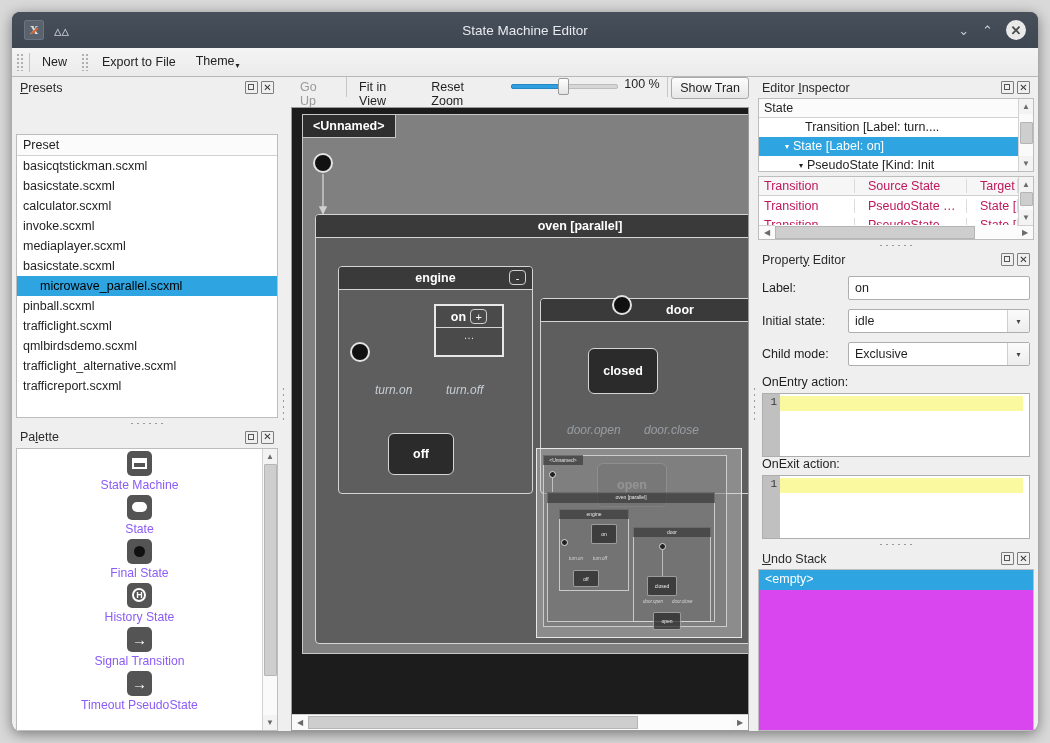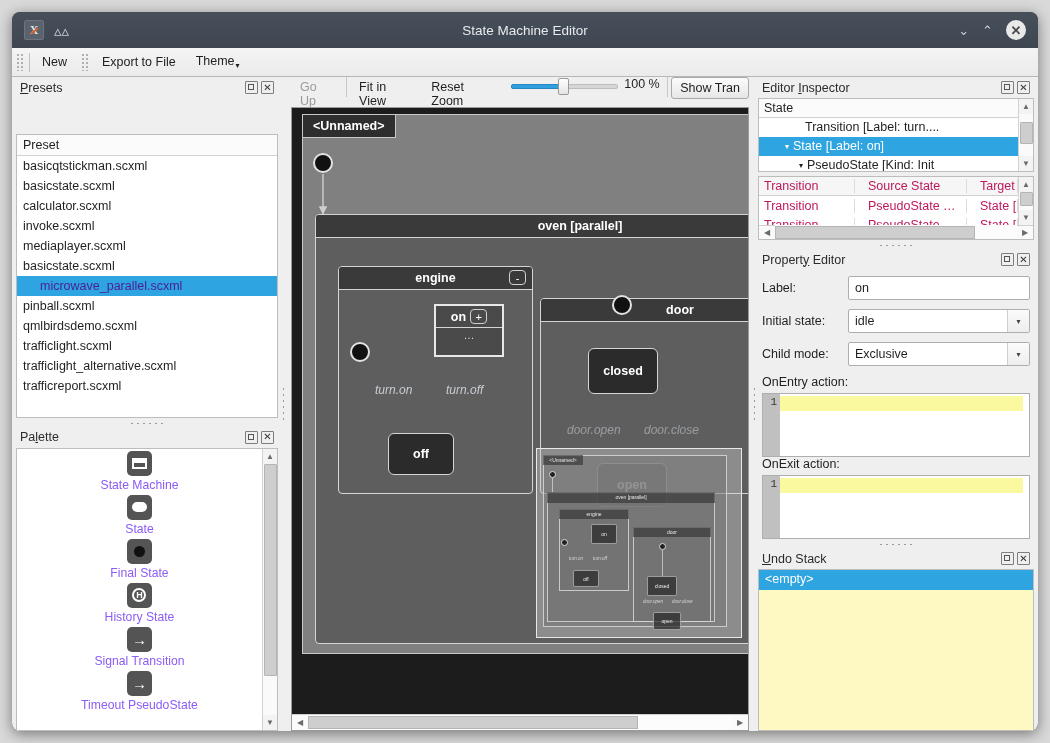--- a/index.html
+++ b/index.html
@@ -133,21 +133,21 @@
   .list-header {
     font-size: 12.5px; color: #1f1f1f;
     padding: 3px 6px; background: #fbfbfb;
     border-bottom: 1px solid #d2d2d2;
   }
   .list-item {
     font-size: 12.5px; color: #1f1f1f;
     padding: 1px 6px; line-height: 18px; height: 20px;
     white-space: nowrap;
   }
-  .list-item.sel { background: #2ea5e0; color: #4c1d95; padding-left: 23px; }
+  .list-item.sel { background: #2ea5e0; color: #000000; padding-left: 23px; }
   .palette-box {
     background:#fff; border:1px solid #bdbdbd;
     flex:1; display:flex; min-height:0; position:relative; overflow:hidden;
   }
   .palette-items {
     flex:1; padding-top: 2px;
     display:flex; flex-direction:column; align-items:center;
   }
   .pal-item { display:flex; flex-direction:column; align-items:center; margin-bottom: 3px; }
   .pal-icon {
@@ -338,21 +338,21 @@
     background:#fff; border:1px solid #aeaeae; height: 64px;
     display:flex; overflow:hidden;
   }
   .gutter {
     width: 17px; background:#c0c0c0; color:#333; font-size:11px;
     text-align:right; padding: 2px 3px 0 0;
     font-family:"Liberation Mono", monospace;
   }
   .code-area { flex:1; background:#fff; padding-top:2px; }
   .code-line { height: 15px; background:#fbf9a0; margin-right: 6px; }
-  .undo-box { background:#fef9c3; border:1px solid #bdbdbd; flex:1; overflow:hidden; }
+  .undo-box { background:#d946ef; border:1px solid #bdbdbd; flex:1; overflow:hidden; }
   .undo-item { font-size:12.5px; padding: 2px 6px; height: 20px; }
   .undo-item.sel { background:#2ea5e0; color:#fff; }
 </style>
 </head>
 <body>
 
 <div class="app-window">
 
   <div class="titlebar">
     <div class="tb-left">
@@ -390,22 +390,22 @@
         <div class="list-header">Preset</div>
         <div>
           <div class="list-item">basicqtstickman.scxml</div>
           <div class="list-item">basicstate.scxml</div>
           <div class="list-item">calculator.scxml</div>
           <div class="list-item">invoke.scxml</div>
           <div class="list-item">mediaplayer.scxml</div>
           <div class="list-item">basicstate.scxml</div>
           <div class="list-item sel">microwave_parallel.scxml</div>
           <div class="list-item">pinball.scxml</div>
+          <div class="list-item">trafficlight.scxml</div>
           <div class="list-item">qmlbirdsdemo.scxml</div>
-          <div class="list-item">trafficlight.scxml</div>
           <div class="list-item">trafficlight_alternative.scxml</div>
           <div class="list-item">trafficreport.scxml</div>
         </div>
       </div>
 
       <div class="splitter-dots">
           <span></span>
         </div>
 
       <div class="dock-title">

